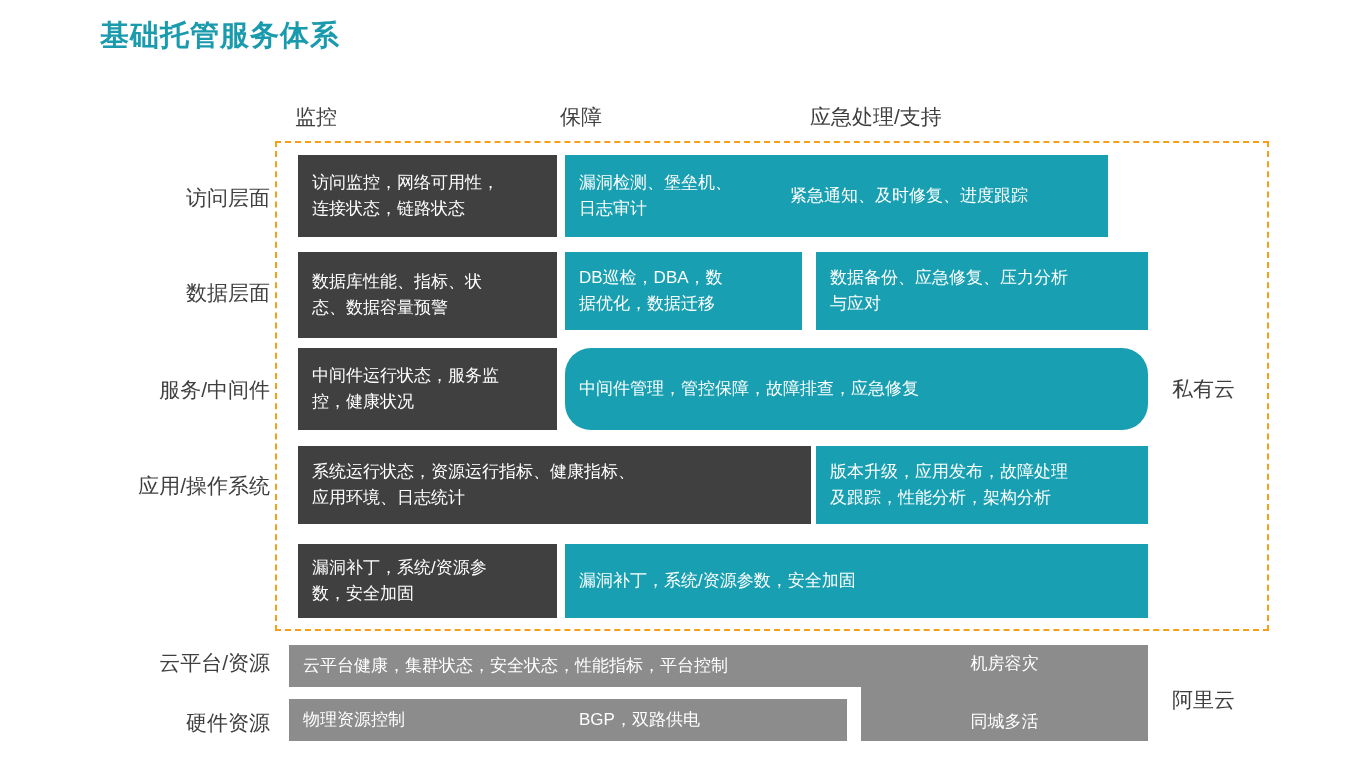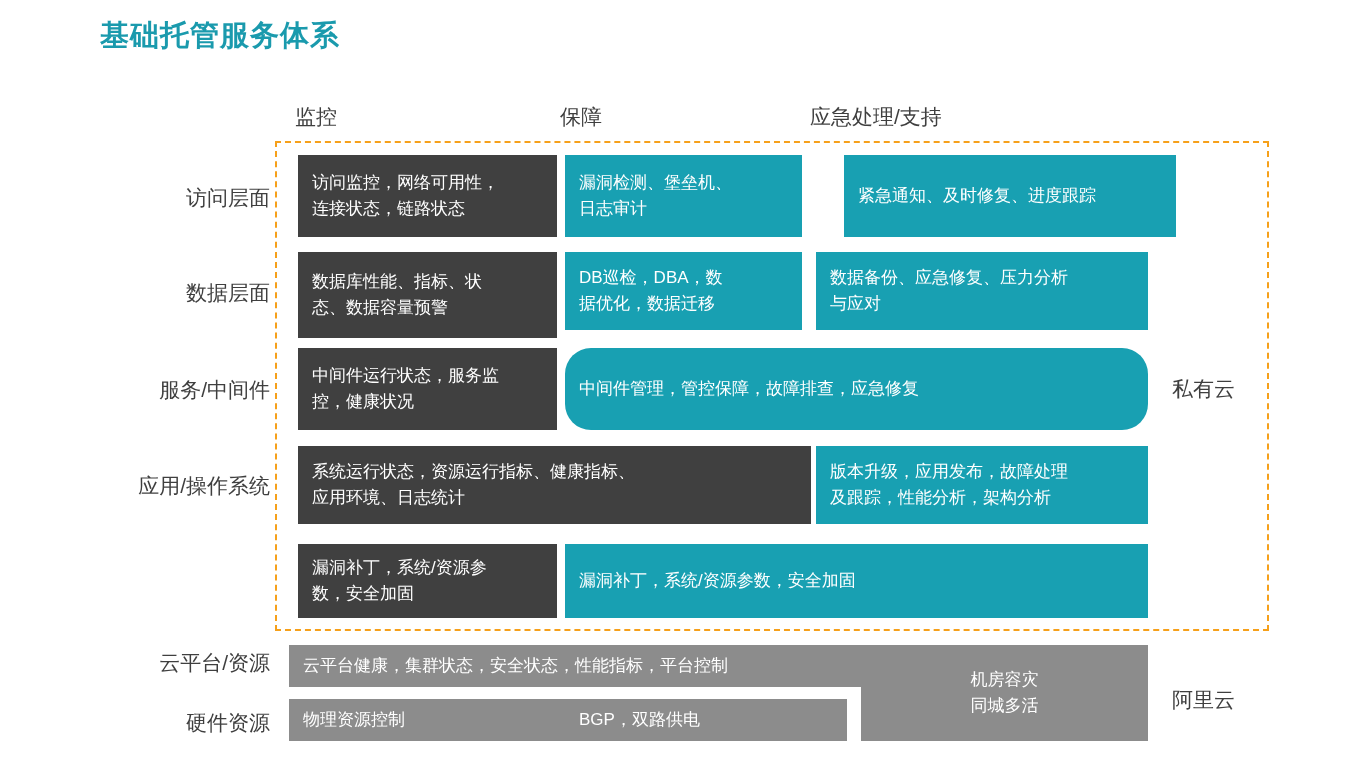--- a/index.html
+++ b/index.html
@@ -90,21 +90,21 @@
     white-space: pre-line;
   }
   .cell.light  { background: #404040; margin-left: 9px; }
   .cell.dark   { background: #18a0b2; }
   .cell.gray   { background: #8c8c8c; }
   .cell.center { justify-content: center; text-align: center; }
 
   
   #cell-r0-c0 { left: 289px;  top: 155px; width: 259px; height: 82px; }
   #cell-r0-c1 { left: 565px;  top: 155px; width: 237px; height: 82px; }
-  #cell-r0-c2 { left: 844px;  top: 155px; width: 332px; height: 82px; }
+  #cell-r0-c2 { left: 776px;  top: 155px; width: 332px; height: 82px; }
 
   
   #cell-r1-c0 { left: 289px;  top: 252px; width: 259px; height: 86px; }
   #cell-r1-c1 { left: 565px;  top: 252px; width: 237px; height: 78px; }
   #cell-r1-c2 { left: 816px;  top: 252px; width: 332px; height: 78px; }
 
   
   #cell-r2-c0 { left: 289px;  top: 348px; width: 259px; height: 82px; }
   #cell-r2-c12{ left: 565px;  top: 348px; width: 583px; height: 82px; border-radius: 26px; }
 
@@ -116,21 +116,21 @@
   #cell-r4-c0 { left: 289px;  top: 544px; width: 259px; height: 74px; }
   #cell-r4-c12{ left: 565px;  top: 544px; width: 583px; height: 74px; }
 
   
   #cell-r5-c01{ left: 289px;  top: 645px; width: 618px; height: 42px; }
   
   #cell-r6-c0 { left: 289px;  top: 699px; width: 298px; height: 42px; }
   #cell-r6-c1 { left: 565px;  top: 699px; width: 282px; height: 42px; }
   
   #cell-r56-c2 { left: 861px; top: 645px; width: 287px; height: 96px;
-                 flex-direction: column; justify-content: center; }
+                 flex-direction: column; justify-content: space-between; }
 </style>
 </head>
 <body>
 
 <div id="page-title">基础托管服务体系</div>
 
 <div class="col-header" id="col-header-0">监控</div>
 <div class="col-header" id="col-header-1">保障</div>
 <div class="col-header" id="col-header-2">应急处理/支持</div>
 

